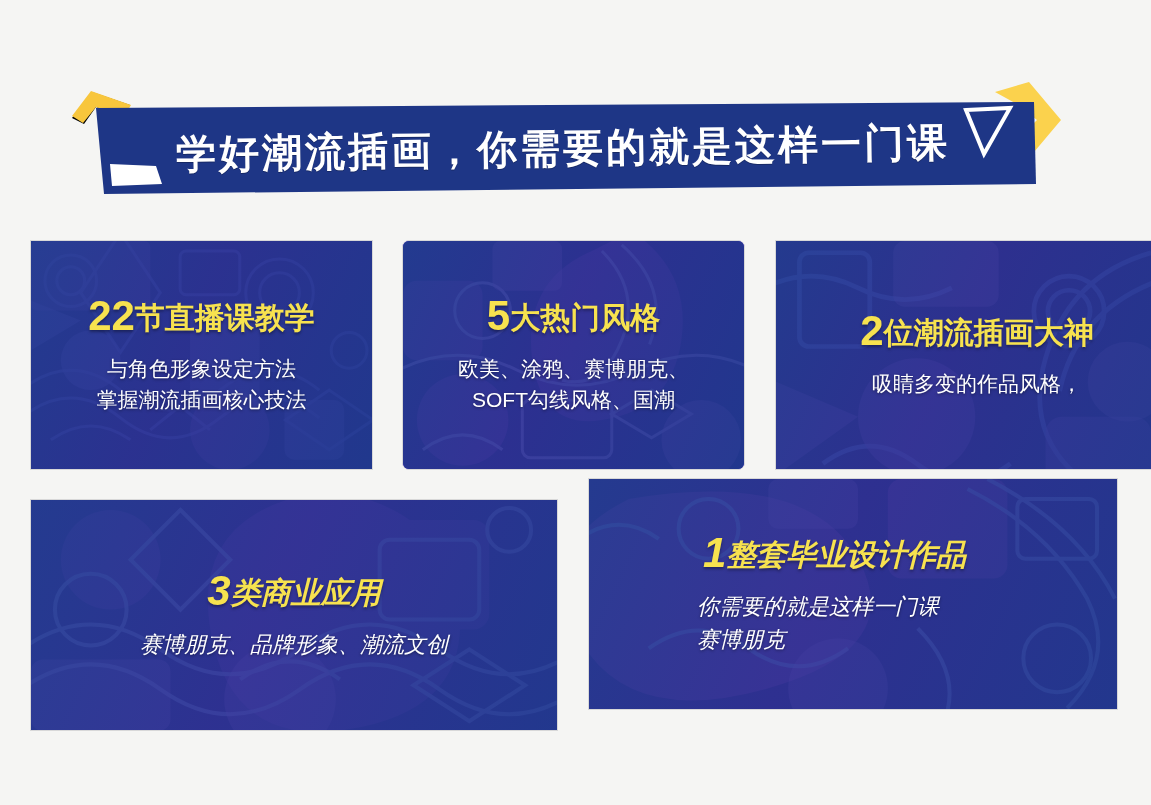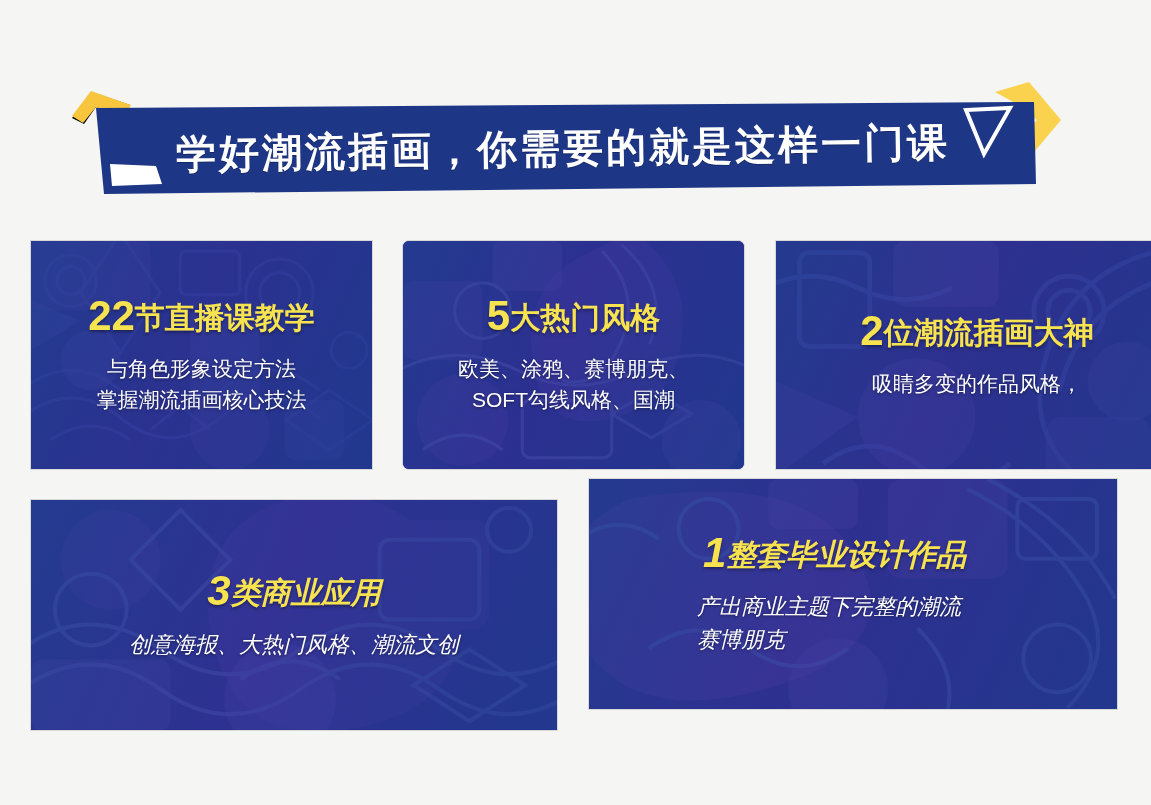--- a/index.html
+++ b/index.html
@@ -286,21 +286,21 @@
       <circle cx="250" cy="200" r="56"></circle>
       <rect x="0" y="160" width="140" height="72" rx="12"></rect>
     </g>
   </svg>
   <div class="card-tint"></div>
   <div class="card-body">
     <div class="card-heading">
       <span class="num">3</span><span>类商业应用</span>
     </div>
     <div class="card-desc">
-      <span class="line">创意海报、大热门风格、潮流文创</span>
+      <span class="line">赛博朋克、品牌形象、潮流文创</span>
     </div>
   </div>
 </div>
 
 <div class="card" id="card-4">
   <svg class="card-art" viewBox="0 0 530 232" preserveAspectRatio="none">
     <rect width="530" height="232" fill="#2e3b9b"></rect>
     <g fill="#6b4fbe" opacity="0.6">
       <path d="M40 20 q180 -30 230 60 q50 90 -90 130 q-140 40 -190 -50 q-50 -90 50 -140 Z"></path>
       <rect x="300" y="0" width="120" height="100" rx="14"></rect>
@@ -319,17 +319,17 @@
       <circle cx="250" cy="210" r="50"></circle>
       <rect x="180" y="0" width="90" height="50" rx="10"></rect>
     </g>
   </svg>
   <div class="card-tint"></div>
   <div class="card-body">
     <div class="card-heading">
       <span class="num">1</span><span>整套毕业设计作品</span>
     </div>
     <div class="card-desc">
-      <span class="line">产出商业主题下完整的潮流</span>
+      <span class="line">你需要的就是这样一门课</span>
       <span class="line">赛博朋克</span>
     </div>
   </div>
 </div>
 
 </body></html>

